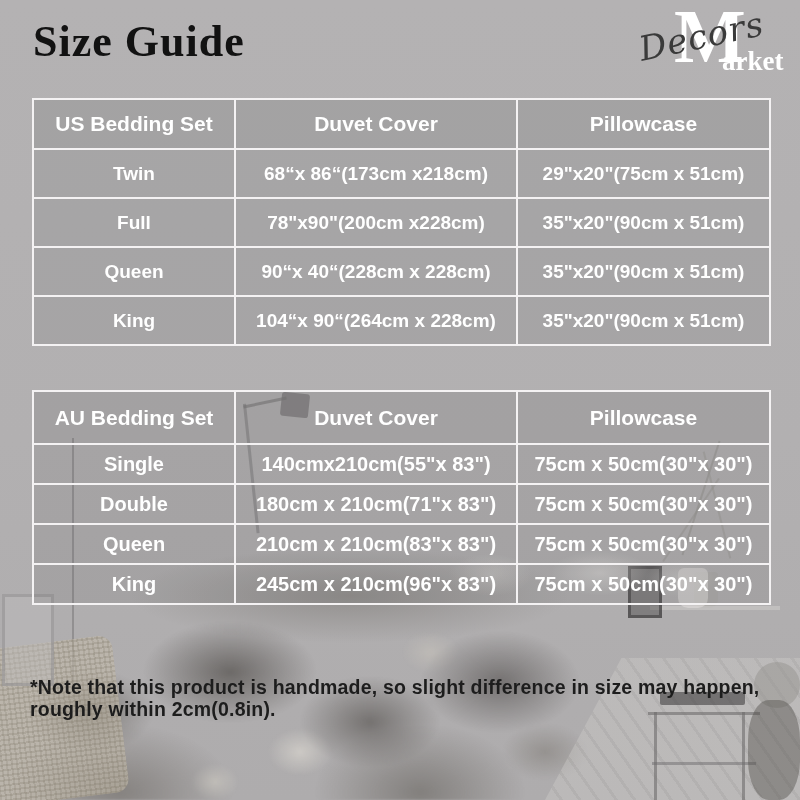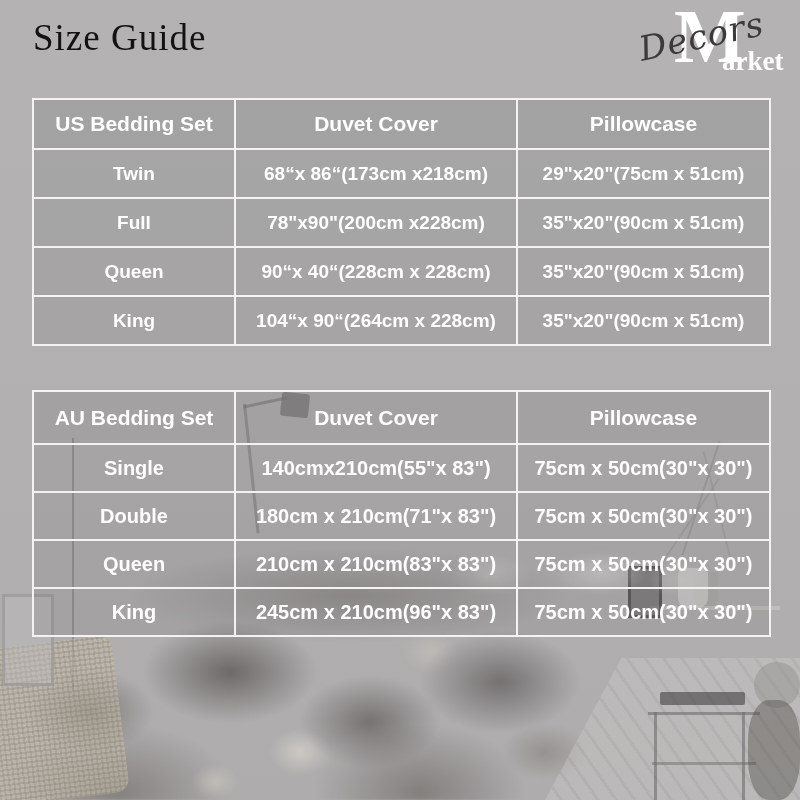--- a/index.html
+++ b/index.html
@@ -55,22 +55,22 @@
   .cart-shelf  { left:648px; top:712px; width:112px; height:3px; background:rgba(110,108,109,.6); }
   .cart-shelf2 { left:652px; top:762px; width:104px; height:3px; background:rgba(110,108,109,.5); }
   .cart-leg-a  { left:654px; top:712px; width:3px; height:88px; background:rgba(110,108,109,.6); }
   .cart-leg-b  { left:742px; top:712px; width:3px; height:88px; background:rgba(110,108,109,.6); }
   .basket      { left:754px; top:662px; width:46px; height:46px; border-radius:50%; background:rgba(150,147,143,.5); }
   .plant-dark  { left:748px; top:700px; width:52px; height:100px; border-radius:40%; background:rgba(72,70,66,.4); }
 
   
   .title {
     position:absolute; left:33px; top:16px; z-index:2;
-    font-family:"Liberation Serif", serif; font-weight:normal;
-    font-size:37px; color:#121212; letter-spacing:1px;
+    font-family:"Liberation Serif", serif; font-weight:bold;
+    font-size:44px; color:#121212; letter-spacing:1px;
   }
   .logo { position:absolute; left:630px; top:4px; width:165px; height:85px; z-index:2; }
   .logo span { position:absolute; }
   .logo-m {
     left:44px; top:-6px; font-family:"Liberation Serif", serif; font-weight:bold;
     font-size:76px; line-height:1; color:#ffffff;
   }
   .logo-rest {
     left:92px; top:42px; font-family:"Liberation Serif", serif; font-weight:bold;
     font-size:27px; color:#ffffff;
@@ -86,21 +86,21 @@
     border:2px solid #f4f2f3; text-align:center; vertical-align:middle;
     color:#ffffff; font-weight:bold; overflow:hidden; white-space:nowrap;
   }
   th { background:rgba(88,86,87,.17); font-size:21px; }
   td { background:rgba(88,86,87,.13); }
   .tbl-us { left:32px; top:98px;  width:737px; }
   .tbl-au { left:32px; top:390px; width:737px; }
   .tbl-us th { height:50px; }
   .tbl-us td { height:49px; font-size:19px; }
   .tbl-au th { height:53px; }
-  .tbl-au td { height:48px; font-size:20px; }
+  .tbl-au td { height:40px; font-size:20px; }
 
   
   .notes {
     position:absolute; left:30px; top:676px; width:748px; z-index:2;
     color:#1d1d1d; font-weight:bold; font-size:19.5px; line-height:1.15; letter-spacing:.2px;
   }
   .notes p + p { margin-top:11px; }
 </style>
 </head>
 <body>
@@ -210,15 +210,16 @@
       </tr>
       <tr>
         <td>King</td>
         <td>245cm x 210cm(96"x 83")</td>
         <td>75cm x 50cm(30"x 30")</td>
       </tr>
     </tbody>
   </table>
 
   <div class="notes">
+    <p>*Note that this product is handmade, so slight  difference in size may happen, roughly within 2cm(0.8in).</p>
   </div>
 
 </div>
 
 </body></html>

